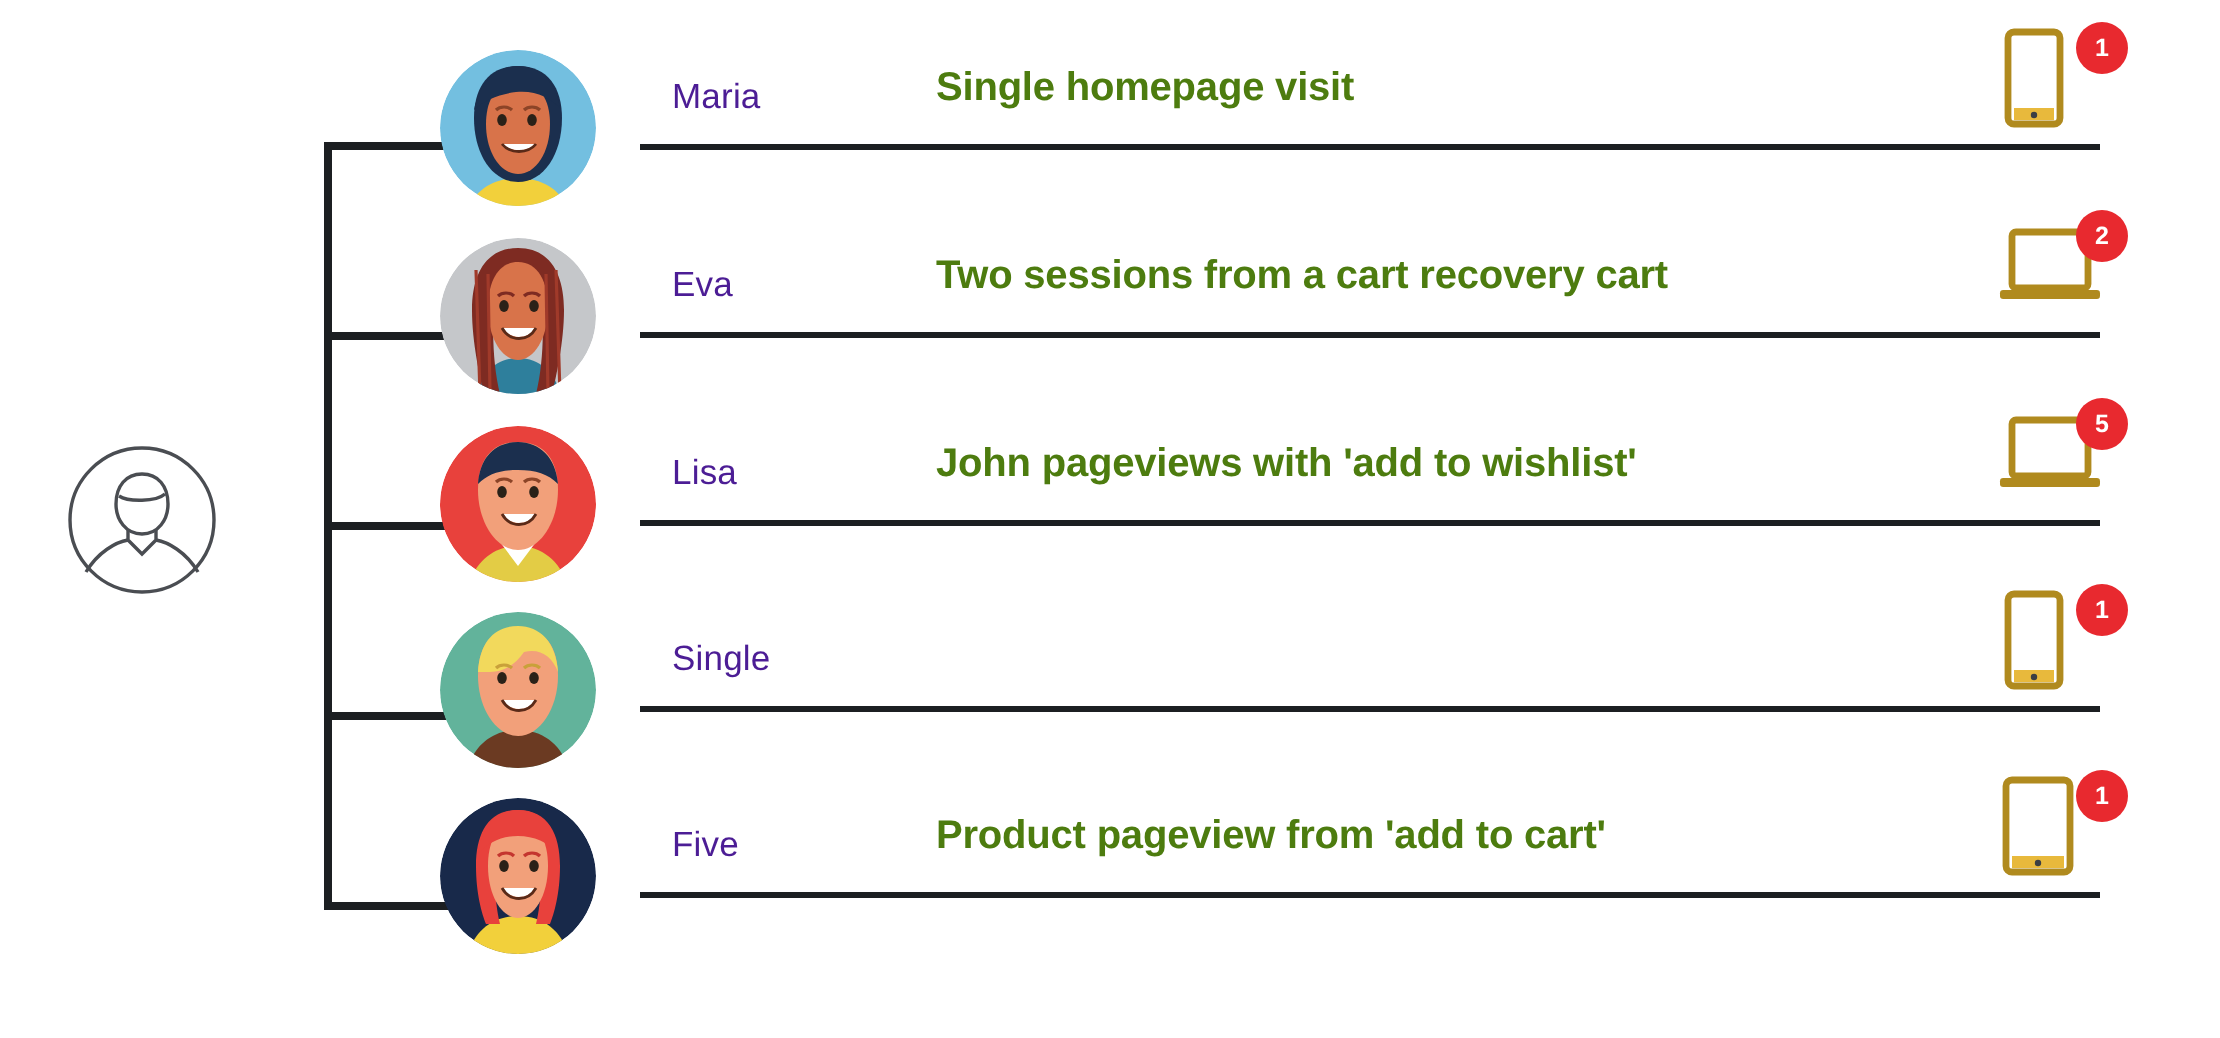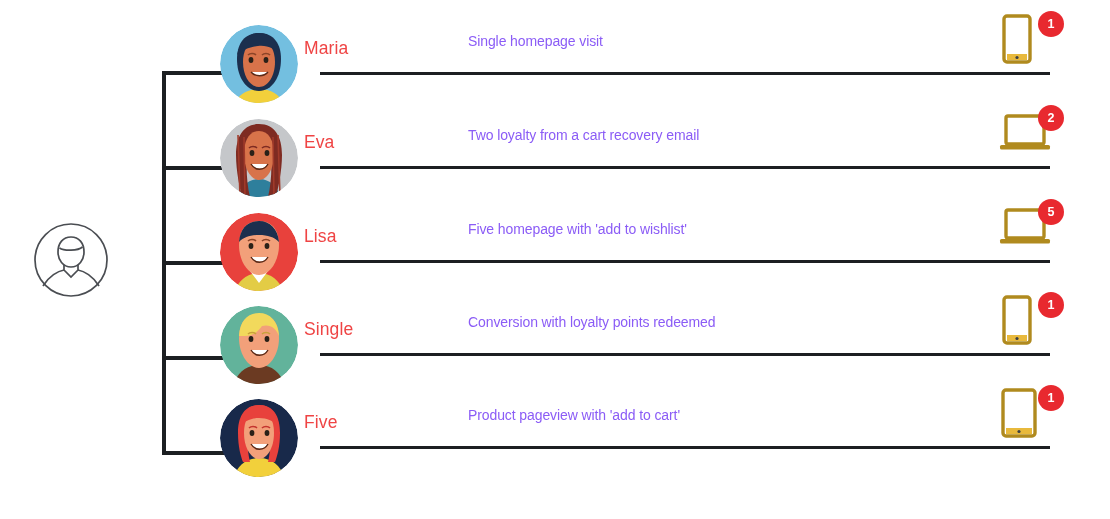--- a/index.html
+++ b/index.html
@@ -53,35 +53,35 @@
     left: 220px;
     top: 25px;
     width: 78px;
     height: 78px;
     border-radius: 50%;
     overflow: hidden;
   }
 
   .person-name {
     position: absolute;
-    left: 304px;
+    left: 336px;
     top: 38px;
     font-size: 17.5px;
-    color: #ef4444;
+    color: #4c1d95;
     letter-spacing: .1px;
     white-space: nowrap;
   }
 
   .event-text {
     position: absolute;
     left: 468px;
     top: 33px;
-    font-size: 14px;
-    font-weight: normal;
-    color: #8b5cf6;
+    font-size: 20px;
+    font-weight: bold;
+    color: #4d7c0f;
     letter-spacing: -.1px;
     white-space: nowrap;
   }
 
   .rule {
     position: absolute;
     left: 320px;
     top: 72px;
     width: 730px;
     height: 3px;
@@ -178,21 +178,21 @@
         <path d="M18 16 L20 78 M24 18 L25 78 M53 18 L54 78 M58 16 L60 78" stroke="#a03a2a" stroke-width="1.6" fill="none"></path>
         <ellipse cx="32" cy="34" rx="2.4" ry="3" fill="#2a2118"></ellipse>
         <ellipse cx="47" cy="34" rx="2.4" ry="3" fill="#2a2118"></ellipse>
         <path d="M29 29 C31 27 35 27 37 29" stroke="#7e2b22" stroke-width="1.6" fill="none"></path>
         <path d="M42 29 C44 27 48 27 50 29" stroke="#7e2b22" stroke-width="1.6" fill="none"></path>
         <path d="M31 45 C35 51 44 51 48 45 Z" fill="#ffffff"></path>
         <path d="M31 45 C35 52 44 52 48 45" stroke="#5a2a18" stroke-width="1.4" fill="none"></path>
       </svg>
     </div>
     <div class="person-name">Eva</div>
-    <div class="event-text">Two loyalty from a cart recovery email</div>
+    <div class="event-text">Two sessions from a cart recovery cart</div>
     <div class="rule"></div>
     <div class="device wide">
       <svg viewBox="0 0 62 58" width="62" height="58">
         <rect x="10" y="12" width="38" height="28" rx="2" fill="none" stroke="#b08a1e" stroke-width="3.4"></rect>
         <rect x="4" y="41" width="50" height="4.5" rx="1.6" fill="#b08a1e"></rect>
       </svg>
     </div>
     <div class="badge">2</div>
   </div>
 
@@ -206,21 +206,21 @@
         <path d="M19 29 C20 15 28 8 39 8 C50 8 58 16 59 29 C54 24 48 22 39 22 C30 22 24 24 19 29 Z" fill="#1b2f4e"></path>
         <ellipse cx="31" cy="33" rx="2.4" ry="3" fill="#2a2118"></ellipse>
         <ellipse cx="47" cy="33" rx="2.4" ry="3" fill="#2a2118"></ellipse>
         <path d="M28 28 C30 26 34 26 36 28" stroke="#8c4427" stroke-width="1.6" fill="none"></path>
         <path d="M42 28 C44 26 48 26 50 28" stroke="#8c4427" stroke-width="1.6" fill="none"></path>
         <path d="M31 44 C35 50 44 50 48 44 Z" fill="#ffffff"></path>
         <path d="M31 44 C35 51 44 51 48 44" stroke="#5a2a18" stroke-width="1.4" fill="none"></path>
       </svg>
     </div>
     <div class="person-name">Lisa</div>
-    <div class="event-text">Five homepage with 'add to wishlist'</div>
+    <div class="event-text">John pageviews with 'add to wishlist'</div>
     <div class="rule"></div>
     <div class="device wide">
       <svg viewBox="0 0 62 58" width="62" height="58">
         <rect x="10" y="12" width="38" height="28" rx="2" fill="none" stroke="#b08a1e" stroke-width="3.4"></rect>
         <rect x="4" y="41" width="50" height="4.5" rx="1.6" fill="#b08a1e"></rect>
       </svg>
     </div>
     <div class="badge">5</div>
   </div>
 
@@ -233,21 +233,20 @@
         <path d="M19 30 C20 14 28 7 39 7 C50 7 58 15 59 30 C56 22 50 18 42 20 C38 26 32 30 25 30 C22 30 20 30 19 30 Z" fill="#f2d95c"></path>
         <ellipse cx="31" cy="33" rx="2.4" ry="3" fill="#2a2118"></ellipse>
         <ellipse cx="47" cy="33" rx="2.4" ry="3" fill="#2a2118"></ellipse>
         <path d="M28 28 C30 26 34 26 36 28" stroke="#c9a13a" stroke-width="1.6" fill="none"></path>
         <path d="M42 28 C44 26 48 26 50 28" stroke="#c9a13a" stroke-width="1.6" fill="none"></path>
         <path d="M31 44 C35 50 44 50 48 44 Z" fill="#ffffff"></path>
         <path d="M31 44 C35 51 44 51 48 44" stroke="#5a2a18" stroke-width="1.4" fill="none"></path>
       </svg>
     </div>
     <div class="person-name">Single</div>
-    <div class="event-text">Conversion with loyalty points redeemed</div>
     <div class="rule"></div>
     <div class="device">
       <svg viewBox="0 0 62 58" width="62" height="58">
         <rect x="14" y="6" width="26" height="46" rx="3" fill="none" stroke="#b08a1e" stroke-width="3.4"></rect>
         <rect x="17" y="44" width="20" height="6" fill="#e8b93c"></rect>
         <circle cx="27" cy="47.5" r="1.6" fill="#3b3f44"></circle>
       </svg>
     </div>
     <div class="badge">1</div>
   </div>
@@ -262,21 +261,21 @@
         <path d="M19 28 C21 13 29 6 39 6 C49 6 58 13 59 28 C54 22 47 19 39 19 C31 19 24 22 19 28 Z" fill="#e8413c"></path>
         <ellipse cx="32" cy="34" rx="2.4" ry="3" fill="#2a2118"></ellipse>
         <ellipse cx="47" cy="34" rx="2.4" ry="3" fill="#2a2118"></ellipse>
         <path d="M29 29 C31 27 35 27 37 29" stroke="#c4352f" stroke-width="1.6" fill="none"></path>
         <path d="M42 29 C44 27 48 27 50 29" stroke="#c4352f" stroke-width="1.6" fill="none"></path>
         <path d="M31 45 C35 51 44 51 48 45 Z" fill="#ffffff"></path>
         <path d="M31 45 C35 52 44 52 48 45" stroke="#5a2a18" stroke-width="1.4" fill="none"></path>
       </svg>
     </div>
     <div class="person-name">Five</div>
-    <div class="event-text">Product pageview with 'add to cart'</div>
+    <div class="event-text">Product pageview from 'add to cart'</div>
     <div class="rule"></div>
     <div class="device" style="right:56px;">
       <svg viewBox="0 0 62 58" width="62" height="58">
         <rect x="11" y="6" width="32" height="46" rx="3" fill="none" stroke="#b08a1e" stroke-width="3.4"></rect>
         <rect x="14" y="44" width="26" height="6" fill="#e8b93c"></rect>
         <circle cx="27" cy="47.5" r="1.6" fill="#3b3f44"></circle>
       </svg>
     </div>
     <div class="badge">1</div>
   </div>

